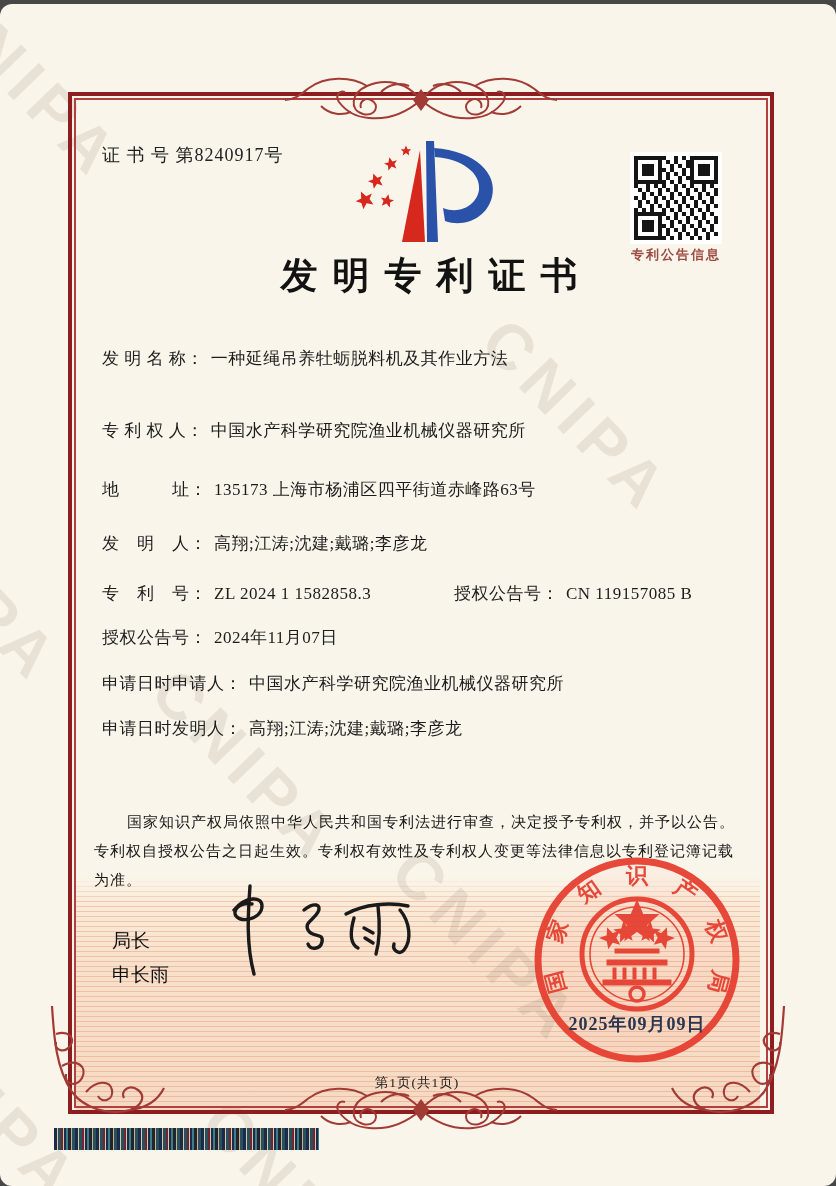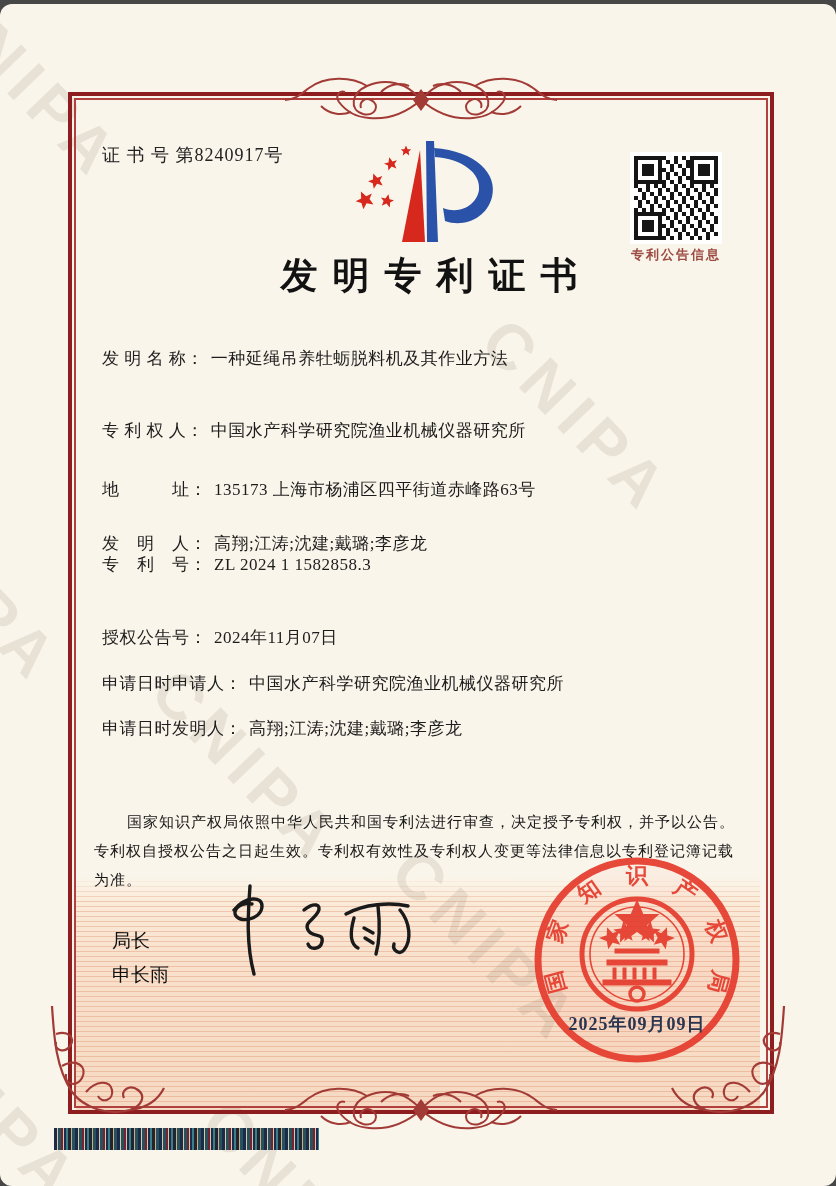--- a/index.html
+++ b/index.html
@@ -47,21 +47,21 @@
   .qr-cap{
     position:absolute;left:610px;top:242px;width:132px;text-align:center;z-index:5;
     font-size:13px;font-weight:bold;letter-spacing:2px;color:#9c4b42;
   }
   
   .row{position:absolute;left:102px;width:664px;font-size:17px;color:#1d1d1d;z-index:5;letter-spacing:0.5px;}
   .row .lab{color:#1d1d1d;}
   .row .val{margin-left:7px;}
   .row .col2{position:absolute;left:352px;top:0;}
   .r1{top:343px}.r2{top:415px}.r3{top:474px}.r4{top:528px}
-  .r5{top:549px}.r6{top:622px}.r7{top:668px}.r8{top:713px}
+  .r5{top:578px}.r6{top:622px}.r7{top:668px}.r8{top:713px}
   
   .notice{position:absolute;left:94px;top:804px;width:652px;z-index:5;
     font-size:15px;line-height:29px;color:#171717;letter-spacing:1px;}
   .notice .l1{text-indent:2.2em;}
   
   .director{position:absolute;left:112px;top:920px;z-index:6;
     font-family:"Liberation Sans","DejaVu Sans",sans-serif;font-size:19px;line-height:34px;color:#101010;}
   .sig{position:absolute;left:212px;top:876px;width:232px;height:104px;z-index:6;}
   
   .seal{position:absolute;left:527px;top:850px;width:220px;height:216px;z-index:6;}
@@ -400,20 +400,23 @@
     <span class="lab">发 明 名 称：</span><span class="val">一种延绳吊养牡蛎脱料机及其作业方法</span>
   </div>
   <div class="row r3">
     <span class="lab">地　　　址：</span><span class="val">135173 上海市杨浦区四平街道赤峰路63号</span>
   </div>
   <div class="row r4">
     <span class="lab">发　明　人：</span><span class="val">高翔;江涛;沈建;戴璐;李彦龙</span>
   </div>
   <div class="row r5">
     <span class="lab">专　利　号：</span><span class="val">ZL 2024 1 1582858.3</span>
+    <span class="col2">
+      <span class="lab">授权公告号：</span><span class="val">CN 119157085 B</span>
+    </span>
   </div>
   <div class="row r6">
     <span class="lab">授权公告号：</span><span class="val">2024年11月07日</span>
   </div>
   <div class="row r7">
     <span class="lab">申请日时申请人：</span><span class="val">中国水产科学研究院渔业机械仪器研究所</span>
   </div>
   <div class="row r8">
     <span class="lab">申请日时发明人：</span><span class="val">高翔;江涛;沈建;戴璐;李彦龙</span>
   </div>
@@ -471,15 +474,16 @@
         <rect x="106" y="114" width="3" height="11"></rect>
         <rect x="116" y="114" width="3" height="11"></rect>
         <rect x="126" y="114" width="3" height="11"></rect>
         <rect x="76" y="126" width="68" height="5"></rect>
         <circle cx="110" cy="140" r="7" fill="none" stroke-width="3.5"></circle>
       </g>
     </g>
   </svg>
   <div class="seal-date">2025年09月09日</div>
 
+  <div class="pageno">第1页(共1页)</div>
   <div class="barcode"></div>
 
 </div>
 
 </body></html>

